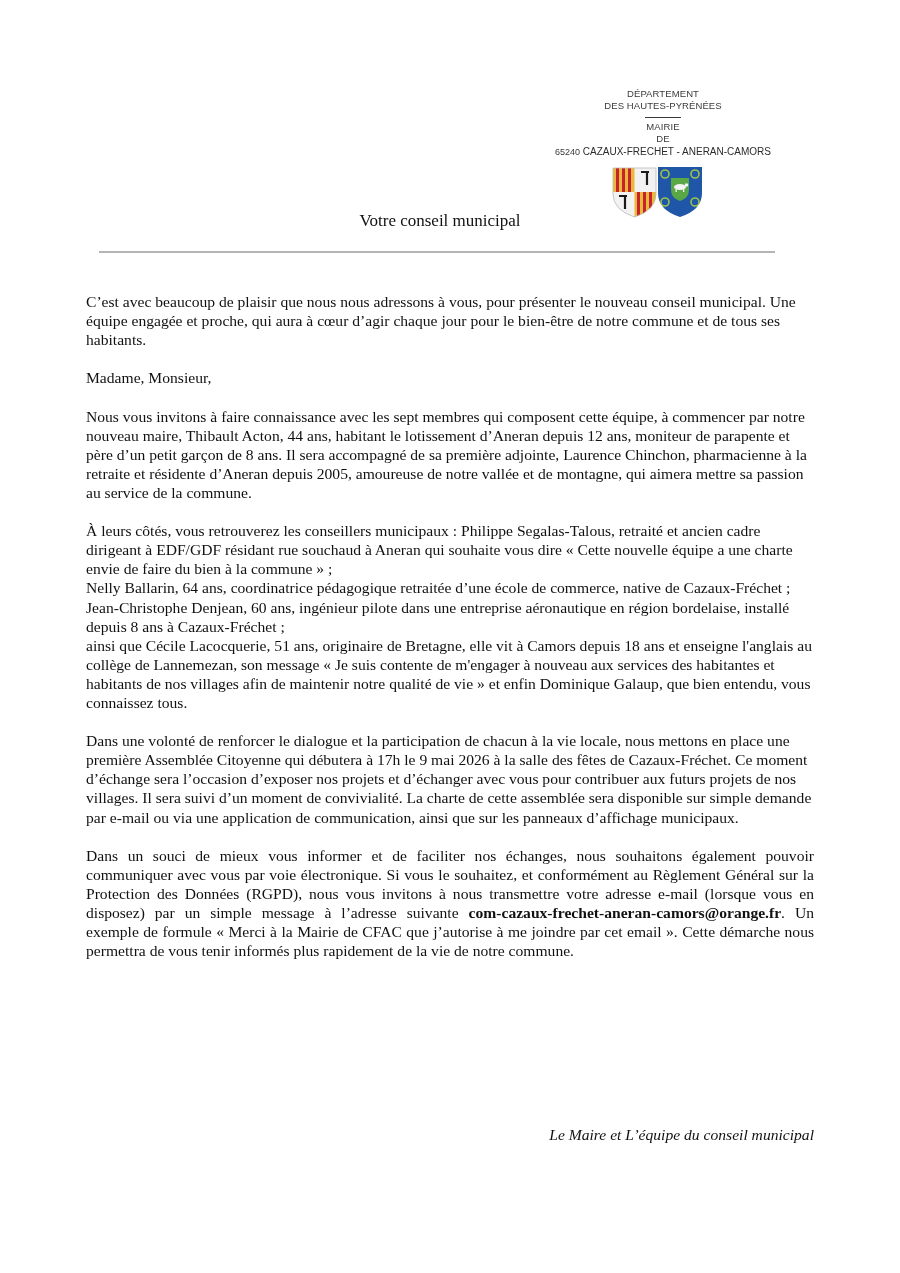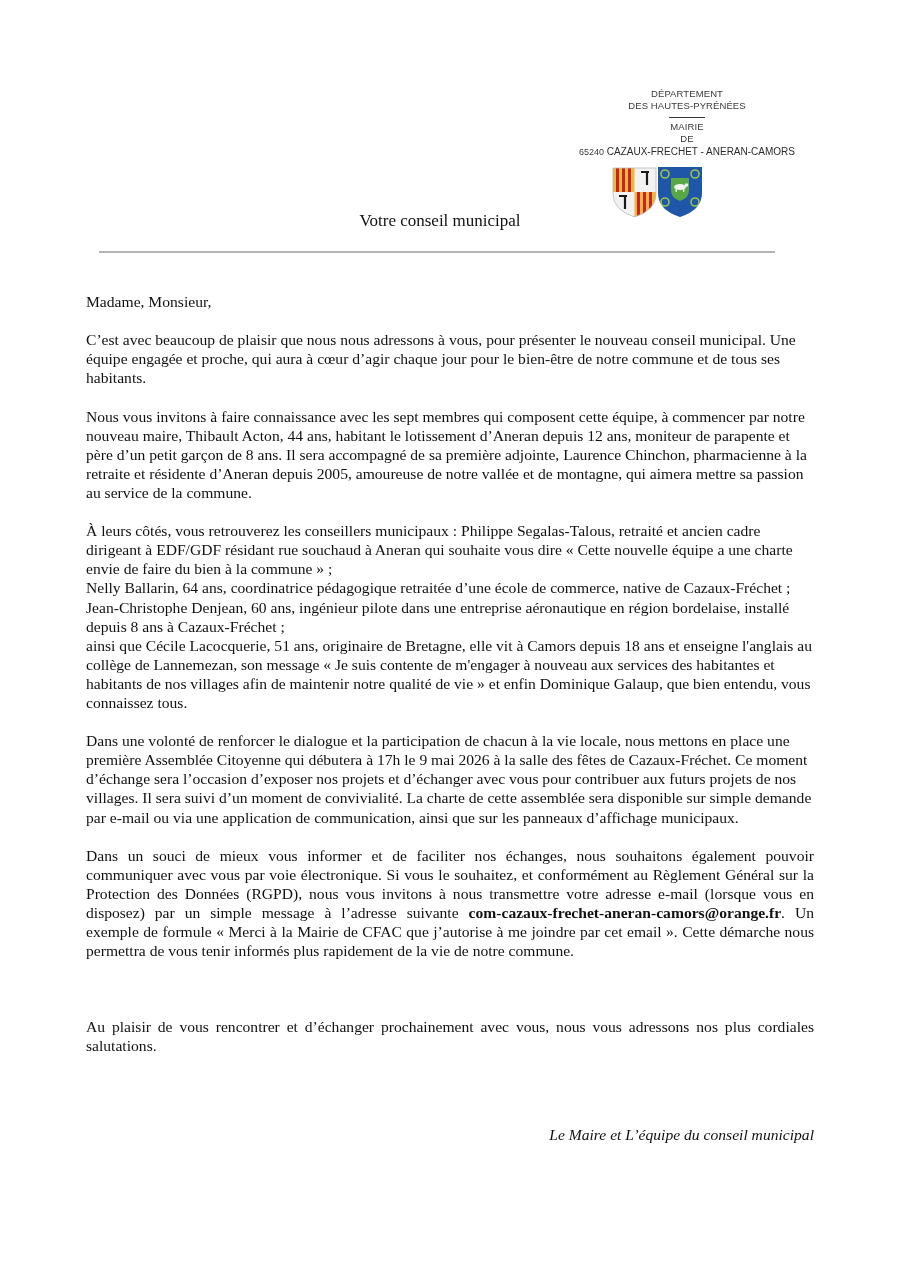--- a/index.html
+++ b/index.html
@@ -6,21 +6,20 @@
   body {
     width: 900px; height: 1273px; position: relative; overflow: hidden;
     font-family: "Liberation Serif", "DejaVu Serif", serif;
     color: #111111;
   }
   .letterhead {
     position: absolute; left: 548px; top: 88px; width: 230px;
     text-align: center;
     font-family: "Liberation Sans", "DejaVu Sans", sans-serif;
     color: #3a3a3a;
-    margin-left: 24px;
   }
   .lh-line { font-size: 9.5px; line-height: 12px; letter-spacing: 0.1px; }
   .lh-rule { width: 36px; height: 1px; background: #3a3a3a; margin: 5px auto 3px auto; }
   .lh-commune { font-size: 10px; line-height: 13px; white-space: nowrap; }
   .lh-commune .postcode { font-weight: normal; font-size: 9px; }
   .lh-commune .name { font-weight: normal; color: #2b2b2b; }
   .shields { position: absolute; left: 612px; top: 166px; width: 92px; height: 52px; }
   .title {
     position: absolute; left: 0; width: 880px; top: 211px;
     text-align: center; font-size: 17px; color: #111;
@@ -93,28 +92,27 @@
     <rect x="63.5" y="23" width="1.3" height="3" fill="#f4f4f4"></rect>
     <rect x="71" y="23" width="1.3" height="3" fill="#f4f4f4"></rect>
     <circle cx="74.5" cy="19" r="1.8" fill="#f4f4f4"></circle>
   </g>
 </svg>
 
 <div class="title">Votre conseil municipal</div>
 <div class="divider"></div>
 
 <div class="body">
+  <p>C’est avec beaucoup de plaisir que nous nous adressons à vous, pour présenter le nouveau conseil municipal. Une équipe engagée et proche, qui aura à cœur d’agir chaque jour pour le bien-être de notre commune et de tous ses habitants.</p>
   <p>Madame, Monsieur,</p>
-  <p>C’est avec beaucoup de plaisir que nous nous adressons à vous, pour présenter le nouveau conseil municipal. Une équipe engagée et proche, qui aura à cœur d’agir chaque jour pour le bien-être de notre commune et de tous ses habitants.</p>
   <p>Nous vous invitons à faire connaissance avec les sept membres qui composent cette équipe, à commencer par notre nouveau maire, Thibault Acton, 44 ans, habitant le lotissement d’Aneran depuis 12 ans, moniteur de parapente et père d’un petit garçon de 8 ans. Il sera accompagné de sa première adjointe, Laurence Chinchon, pharmacienne à la retraite et résidente d’Aneran depuis 2005, amoureuse de notre vallée et de montagne, qui aimera mettre sa passion au service de la commune.</p>
   <p>
     <span>À leurs côtés, vous retrouverez les conseillers municipaux : Philippe Segalas-Talous, retraité et ancien cadre dirigeant à EDF/GDF résidant rue souchaud à Aneran qui souhaite vous dire « Cette nouvelle équipe a une charte envie de faire du bien à la commune » ;</span><br>
     <span>Nelly Ballarin, 64 ans, coordinatrice pédagogique retraitée d’une école de commerce, native de Cazaux-Fréchet ; Jean-Christophe Denjean, 60 ans, ingénieur pilote dans une entreprise aéronautique en région bordelaise, installé depuis 8 ans à Cazaux-Fréchet ;</span><br>
     <span>ainsi que Cécile Lacocquerie, 51 ans, originaire de Bretagne, elle vit à Camors depuis 18 ans et enseigne l'anglais au collège de Lannemezan, son message « Je suis contente de m'engager à nouveau aux services des habitantes et habitants de nos villages afin de maintenir notre qualité de vie » et enfin Dominique Galaup, que bien entendu, vous connaissez tous.</span>
   </p>
   <p>Dans une volonté de renforcer le dialogue et la participation de chacun à la vie locale, nous mettons en place une première Assemblée Citoyenne qui débutera à 17h le 9 mai 2026 à la salle des fêtes de Cazaux-Fréchet. Ce moment d’échange sera l’occasion d’exposer nos projets et d’échanger avec vous pour contribuer aux futurs projets de nos villages. Il sera suivi d’un moment de convivialité. La charte de cette assemblée sera disponible sur simple demande par e-mail ou via une application de communication, ainsi que sur les panneaux d’affichage municipaux.</p>
   <p class="justify" style="margin-bottom: 57px;">
     <span>Dans un souci de mieux vous informer et de faciliter nos échanges, nous souhaitons également pouvoir communiquer avec vous par voie électronique. Si vous le souhaitez, et conformément au Règlement Général sur la Protection des Données (RGPD), nous vous invitons à nous transmettre votre adresse e-mail (lorsque vous en disposez) par un simple message à l’adresse suivante </span><span class="bold">com-cazaux-frechet-aneran-camors@orange.fr</span><span>. Un exemple de formule « Merci à la Mairie de CFAC que j’autorise à me joindre par cet email ». Cette démarche nous permettra de vous tenir informés plus rapidement de la vie de notre commune.</span>
   </p>
-  <p class="justify">Au plaisir de vous rencontrer et d’échanger prochainement avec vous, nous vous adressons nos plus cordiales salutations.</p>
 </div>
 
 <div class="signature">Le Maire et L’équipe du conseil municipal</div>
 
 </body></html>

